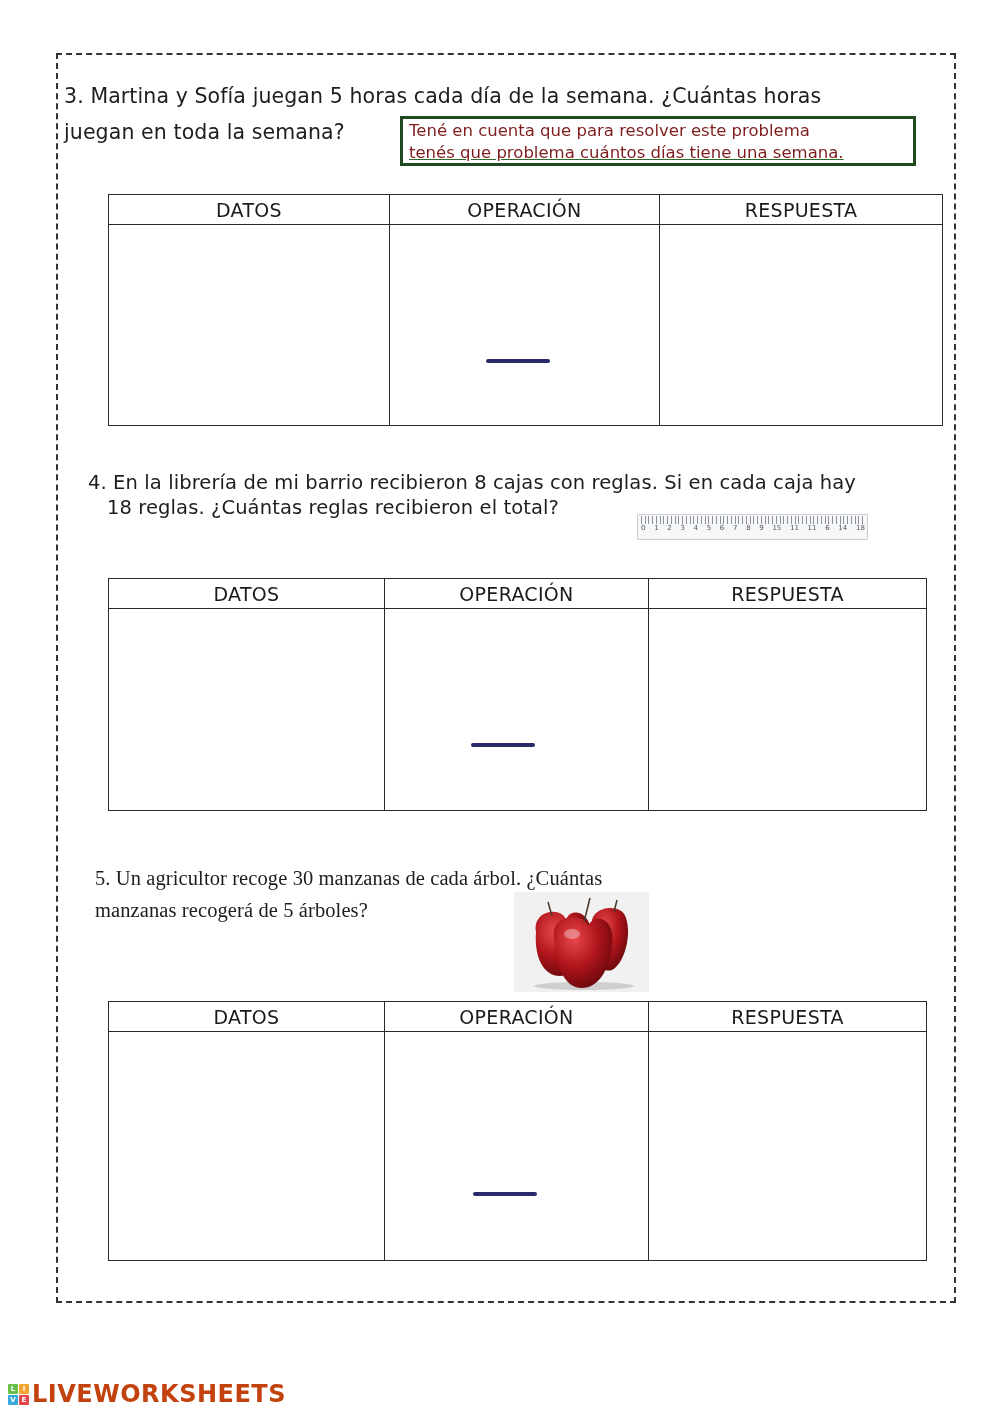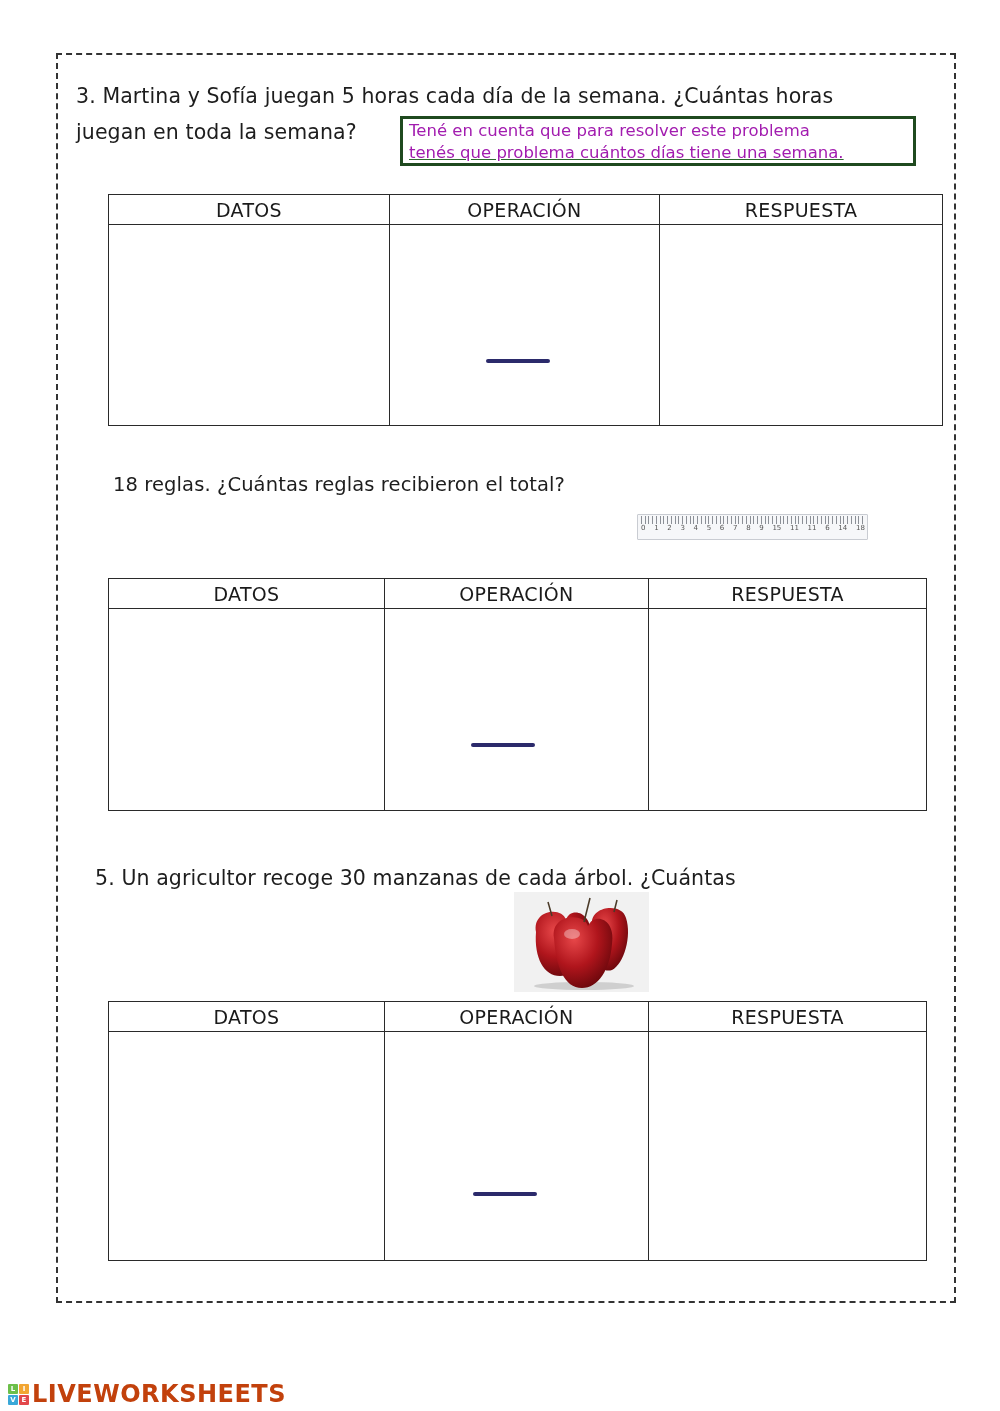--- a/index.html
+++ b/index.html
@@ -10,21 +10,21 @@
     position: absolute; left: 56px; top: 53px; width: 900px; height: 1250px;
     border: 2px dashed #333;
   }
 
   .q-text { position: absolute; font-size: 20.5px; line-height: 1.2; color: #1d1d1d; letter-spacing: 0.1px; white-space: nowrap; }
   .q-text span { display: block; }
 
   .hint {
     position: absolute; left: 400px; top: 116px; width: 516px; height: 50px;
     border: 3px solid #1f4a1f; padding: 1px 6px;
-    color: #a21caf; font-size: 16.5px; line-height: 22px; white-space: nowrap;
+    color: #7f1d1d; font-size: 16.5px; line-height: 22px; white-space: nowrap;
   }
   .hint span { display: block; }
   .hint span.u { text-decoration: underline; text-decoration-color: #2f6b2f; }
 
   table.ws {
     position: absolute; border-collapse: collapse; table-layout: fixed;
   }
   table.ws th, table.ws td { border: 1.5px solid #2a2a2a; }
   table.ws th { font-weight: normal; font-size: 19px; height: 30px; text-align: center; color: #1a1a1a; letter-spacing: 0.3px; }
   table.ws td { position: relative; }
@@ -47,21 +47,21 @@
   .logo { position: absolute; left: 8px; top: 1380px; display: flex; align-items: center; }
   .logo-mark { display: grid; grid-template-columns: 10px 10px; grid-template-rows: 10px 10px; gap: 1px; margin-right: 3px; }
   .logo-mark div { font-size: 7px; color: #fff; font-weight: bold; text-align: center; line-height: 10px; border-radius: 1px; }
   .logo-text { font-size: 24px; font-weight: bold; color: #c2410c; letter-spacing: 0.5px; font-family: "DejaVu Sans", sans-serif; }
 </style>
 </head>
 <body>
 
 <div class="frame"></div>
 
-<div class="q-text" style="left:76px; top:84px;">
+<div class="q-text" style="left:64px; top:84px;">
   <span>3. Martina y Sofía juegan 5 horas cada día de la semana. ¿Cuántas horas</span>
   <span style="margin-top:11px;">juegan en toda la semana?</span>
 </div>
 <div class="hint">
   <span>Tené en cuenta que para resolver este problema</span>
   <span class="u">tenés que problema cuántos días tiene una semana.</span>
 </div>
 <table class="ws" style="left:108px; top:194px; width:834px; height:232px;">
   <colgroup>
       <col style="width:281px">
@@ -78,21 +78,22 @@
     <td></td>
     <td>
           <div class="minus" style="left:96px; top:134px;"></div>
         </td>
     <td></td>
   </tr>
 </tbody>
   </table>
 
 <div class="q-text" style="left:88px; top:471px; font-size:19.5px;">
-  <span style="margin-left:25px; margin-top:2px;">18 reglas. ¿Cuántas reglas recibieron el total?</span>
+  <span>4. En la librería de mi barrio recibieron 8 cajas con reglas. Si en cada caja hay</span>
+  <span style="margin-left:19px; margin-top:2px;">18 reglas. ¿Cuántas reglas recibieron el total?</span>
 </div>
 <div class="ruler">
   <div class="ticks"></div>
   <div class="nums">
     <span>0</span>
       <span>1</span>
       <span>2</span>
       <span>3</span>
       <span>4</span>
       <span>5</span>
@@ -123,22 +124,23 @@
   <tr>
     <td></td>
     <td>
           <div class="minus" style="left:86px; top:134px;"></div>
         </td>
     <td></td>
   </tr>
 </tbody>
   </table>
 
-<div class="q-text" style="left:95px; top:866px;">
+<div class="q-text" style="left:95px; top:866px;font-family:Liberation Serif, serif;">
   <span>5. Un agricultor recoge 30 manzanas de cada árbol. ¿Cuántas</span>
+  <span style="margin-top:7px;">manzanas recogerá de 5 árboles?</span>
 </div>
 <div class="apples">
   <svg width="135" height="100" viewBox="0 0 135 100">
     <defs>
       <radialGradient id="ap" cx="0.35" cy="0.3" r="0.8">
         <stop offset="0" stop-color="#e8484a"></stop>
         <stop offset="0.5" stop-color="#b0151c"></stop>
         <stop offset="1" stop-color="#5e0509"></stop>
       </radialGradient>
     </defs>

